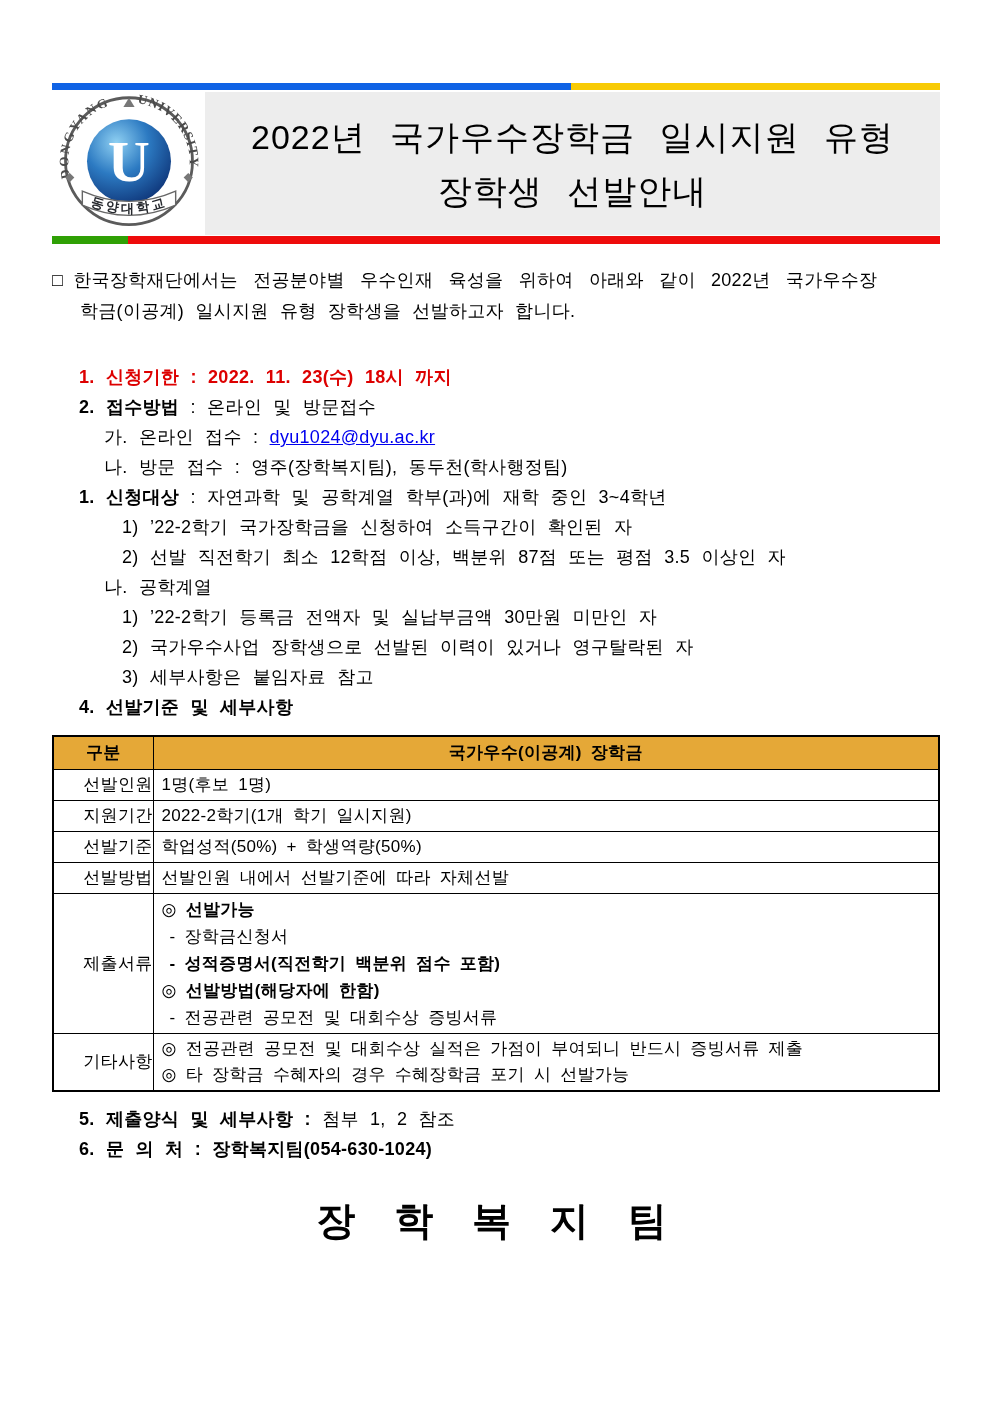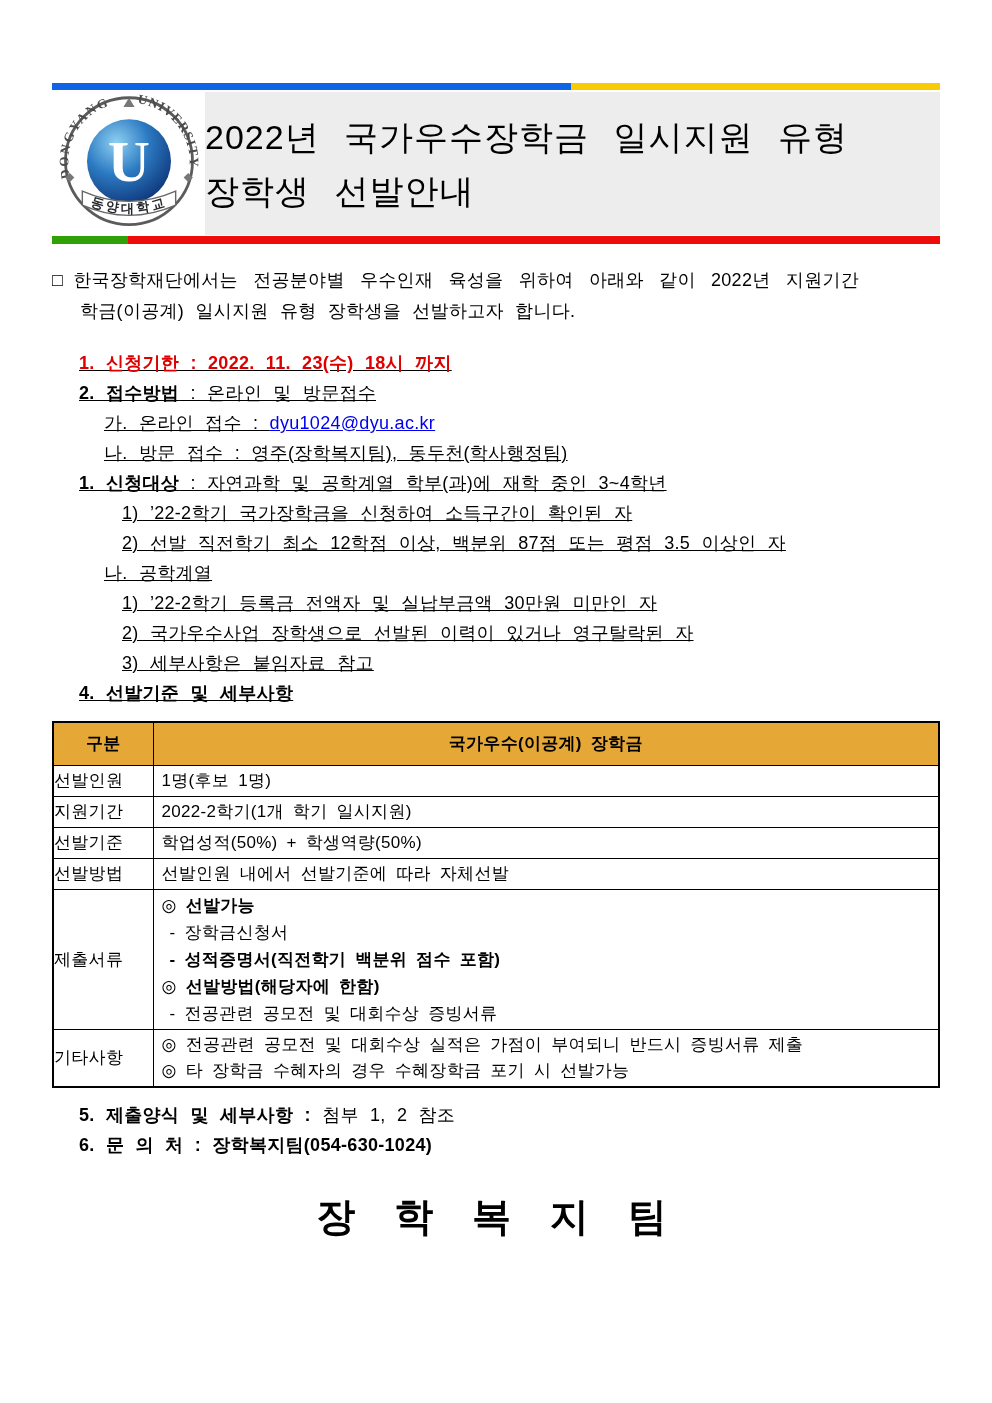--- a/index.html
+++ b/index.html
@@ -7,48 +7,48 @@
   body { width:992px; font-family:"Liberation Sans","DejaVu Sans",sans-serif; color:#000; }
   .page { position:relative; width:992px; height:1403px; background:#fff; overflow:hidden; }
 
   
   .doc-header { margin:83px 52px 0 52px; }
   .bar-top { display:flex; height:7px; }
   .bar-top .b-blue { width:519px; background:var(--top_blue,#1063E5); }
   .bar-top .b-yellow { flex:1; background:var(--top_yellow,#F8CB06); }
   .header-main { display:flex; height:143px; margin-top:2px; }
   .logo-box { width:153px; background:#fff; display:flex; align-items:center; justify-content:center; }
-  .title-box { flex:1; background:#EDEDED; display:flex; flex-direction:column; align-items:flex-start; justify-content:center; gap:10px; }
+  .title-box { flex:1; background:#EDEDED; display:flex; flex-direction:column; align-items:center; justify-content:center; gap:10px; }
   .title-line { font-size:34px; line-height:44px; letter-spacing:1px; word-spacing:14px; color:#000; }
   .bar-bottom { display:flex; height:8px; margin-top:1px; }
   .bar-bottom .b-green { width:76px; background:var(--bottom_green,#2FA005); }
   .bar-bottom .b-red { flex:1; background:var(--bottom_red,#EE0B0B); }
 
   
   .doc-body { margin:0 52px; font-size:18px; letter-spacing:0.3px; }
   .intro { margin-top:21px; line-height:31px; }
   .intro .in1 { word-spacing:10px; white-space:nowrap; }
   .intro .sq { margin-right:10px; }
   .intro .in2 { padding-left:28px; word-spacing:6px; }
 
-  .list { margin-top:21px;text-decoration:underline; }
+  .list { margin-top:35px; }
   .ln { line-height:30px; word-spacing:6px; white-space:nowrap; }
   .l1 { padding-left:27px; }
   .l2 { padding-left:52px; }
   .l3 { padding-left:70px; }
   .bold { font-weight:bold; }
   .red { color:var(--red_text,#DD0000); font-weight:bold; }
   .link { color:var(--link_blue,#0000EE); text-decoration:underline; cursor:pointer; }
 
   
   table.sel { width:100%; border-collapse:collapse; margin-top:13px; border:2px solid #000; table-layout:fixed; }
   table.sel th, table.sel td { border:1px solid #000; font-size:17px; letter-spacing:0.3px; }
-  table.sel th { background:var(--table_header_gold,#E5A837); font-weight:bold; height:43px; text-align:center; word-spacing:4px; }
+  table.sel th { background:var(--table_header_gold,#E5A837); font-weight:bold; height:33px; text-align:center; word-spacing:4px; }
   col.c1 { width:100px; }
-  td.lbl { text-align:left; font-weight:normal; }
+  td.lbl { text-align:right; font-weight:normal; }
   td.val { padding:2px 8px; word-spacing:4px; }
   tr.simple td { height:31px; }
   .cell-line { line-height:27px; white-space:nowrap; }
   .cell-line.dash { padding-left:8px; }
   tr.etc .cell-line { line-height:26px; }
 
   .after-table { margin-top:12px; }
   .footer-team { margin-top:30px; text-align:center; font-size:39px; font-weight:bold; letter-spacing:9px; word-spacing:10px; }
 </style>
 </head>
@@ -99,21 +99,21 @@
     </div>
     <div class="bar-bottom">
       <div class="b-green"></div>
       <div class="b-red"></div>
     </div>
   </div>
 
   <div class="doc-body">
     <div class="intro">
       <div class="in1">
-        <span class="sq">□</span><span>한국장학재단에서는 전공분야별 우수인재 육성을 위하여 아래와 같이 2022년 지원기간</span>
+        <span class="sq">□</span><span>한국장학재단에서는 전공분야별 우수인재 육성을 위하여 아래와 같이 2022년 국가우수장</span>
       </div>
       <div class="in2">학금(이공계) 일시지원 유형 장학생을 선발하고자 합니다.</div>
     </div>
 
     <div class="list">
       <div class="ln l1 red">1. 신청기한 : 2022. 11. 23(수) 18시 까지</div>
       <div class="ln l1"><span class="bold">2. 접수방법</span><span> : 온라인 및 방문접수</span></div>
       <div class="ln l2"><span>가. 온라인 접수 : </span><a class="link">dyu1024@dyu.ac.kr</a></div>
       <div class="ln l2">나. 방문 접수 : 영주(장학복지팀), 동두천(학사행정팀)</div>
       <div class="ln l1"><span class="bold">1. 신청대상</span><span> : 자연과학 및 공학계열 학부(과)에 재학 중인 3~4학년</span></div>

